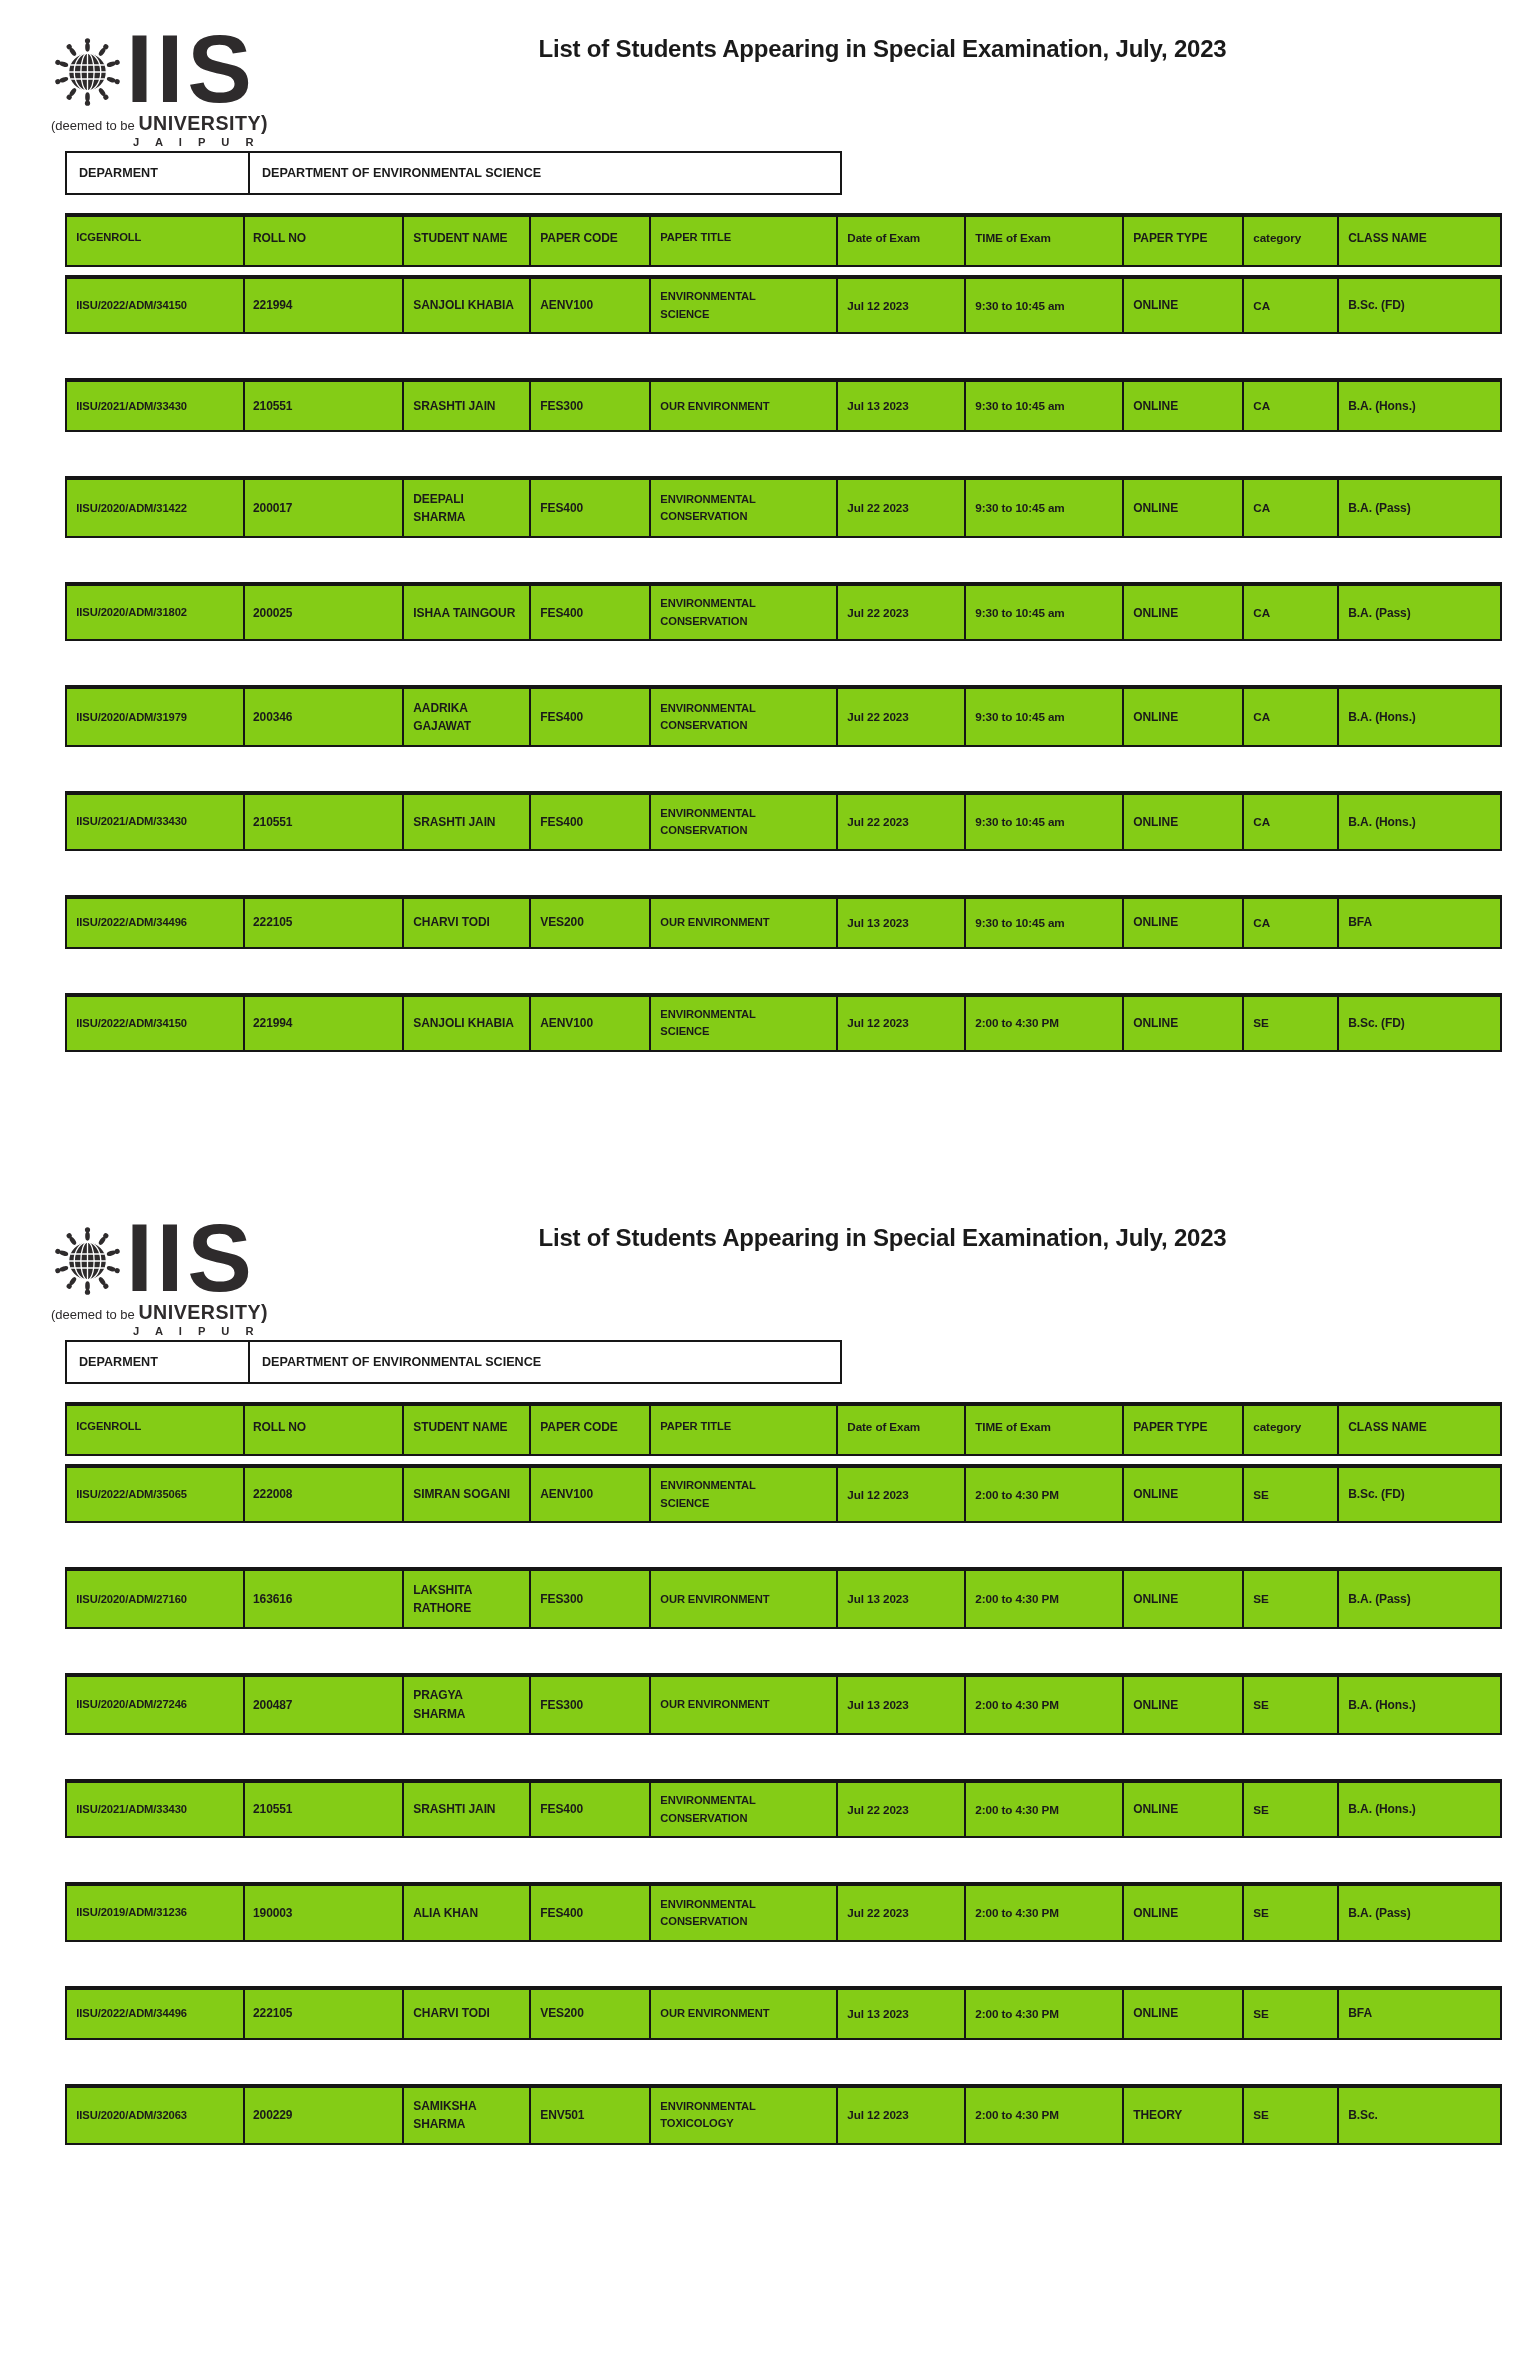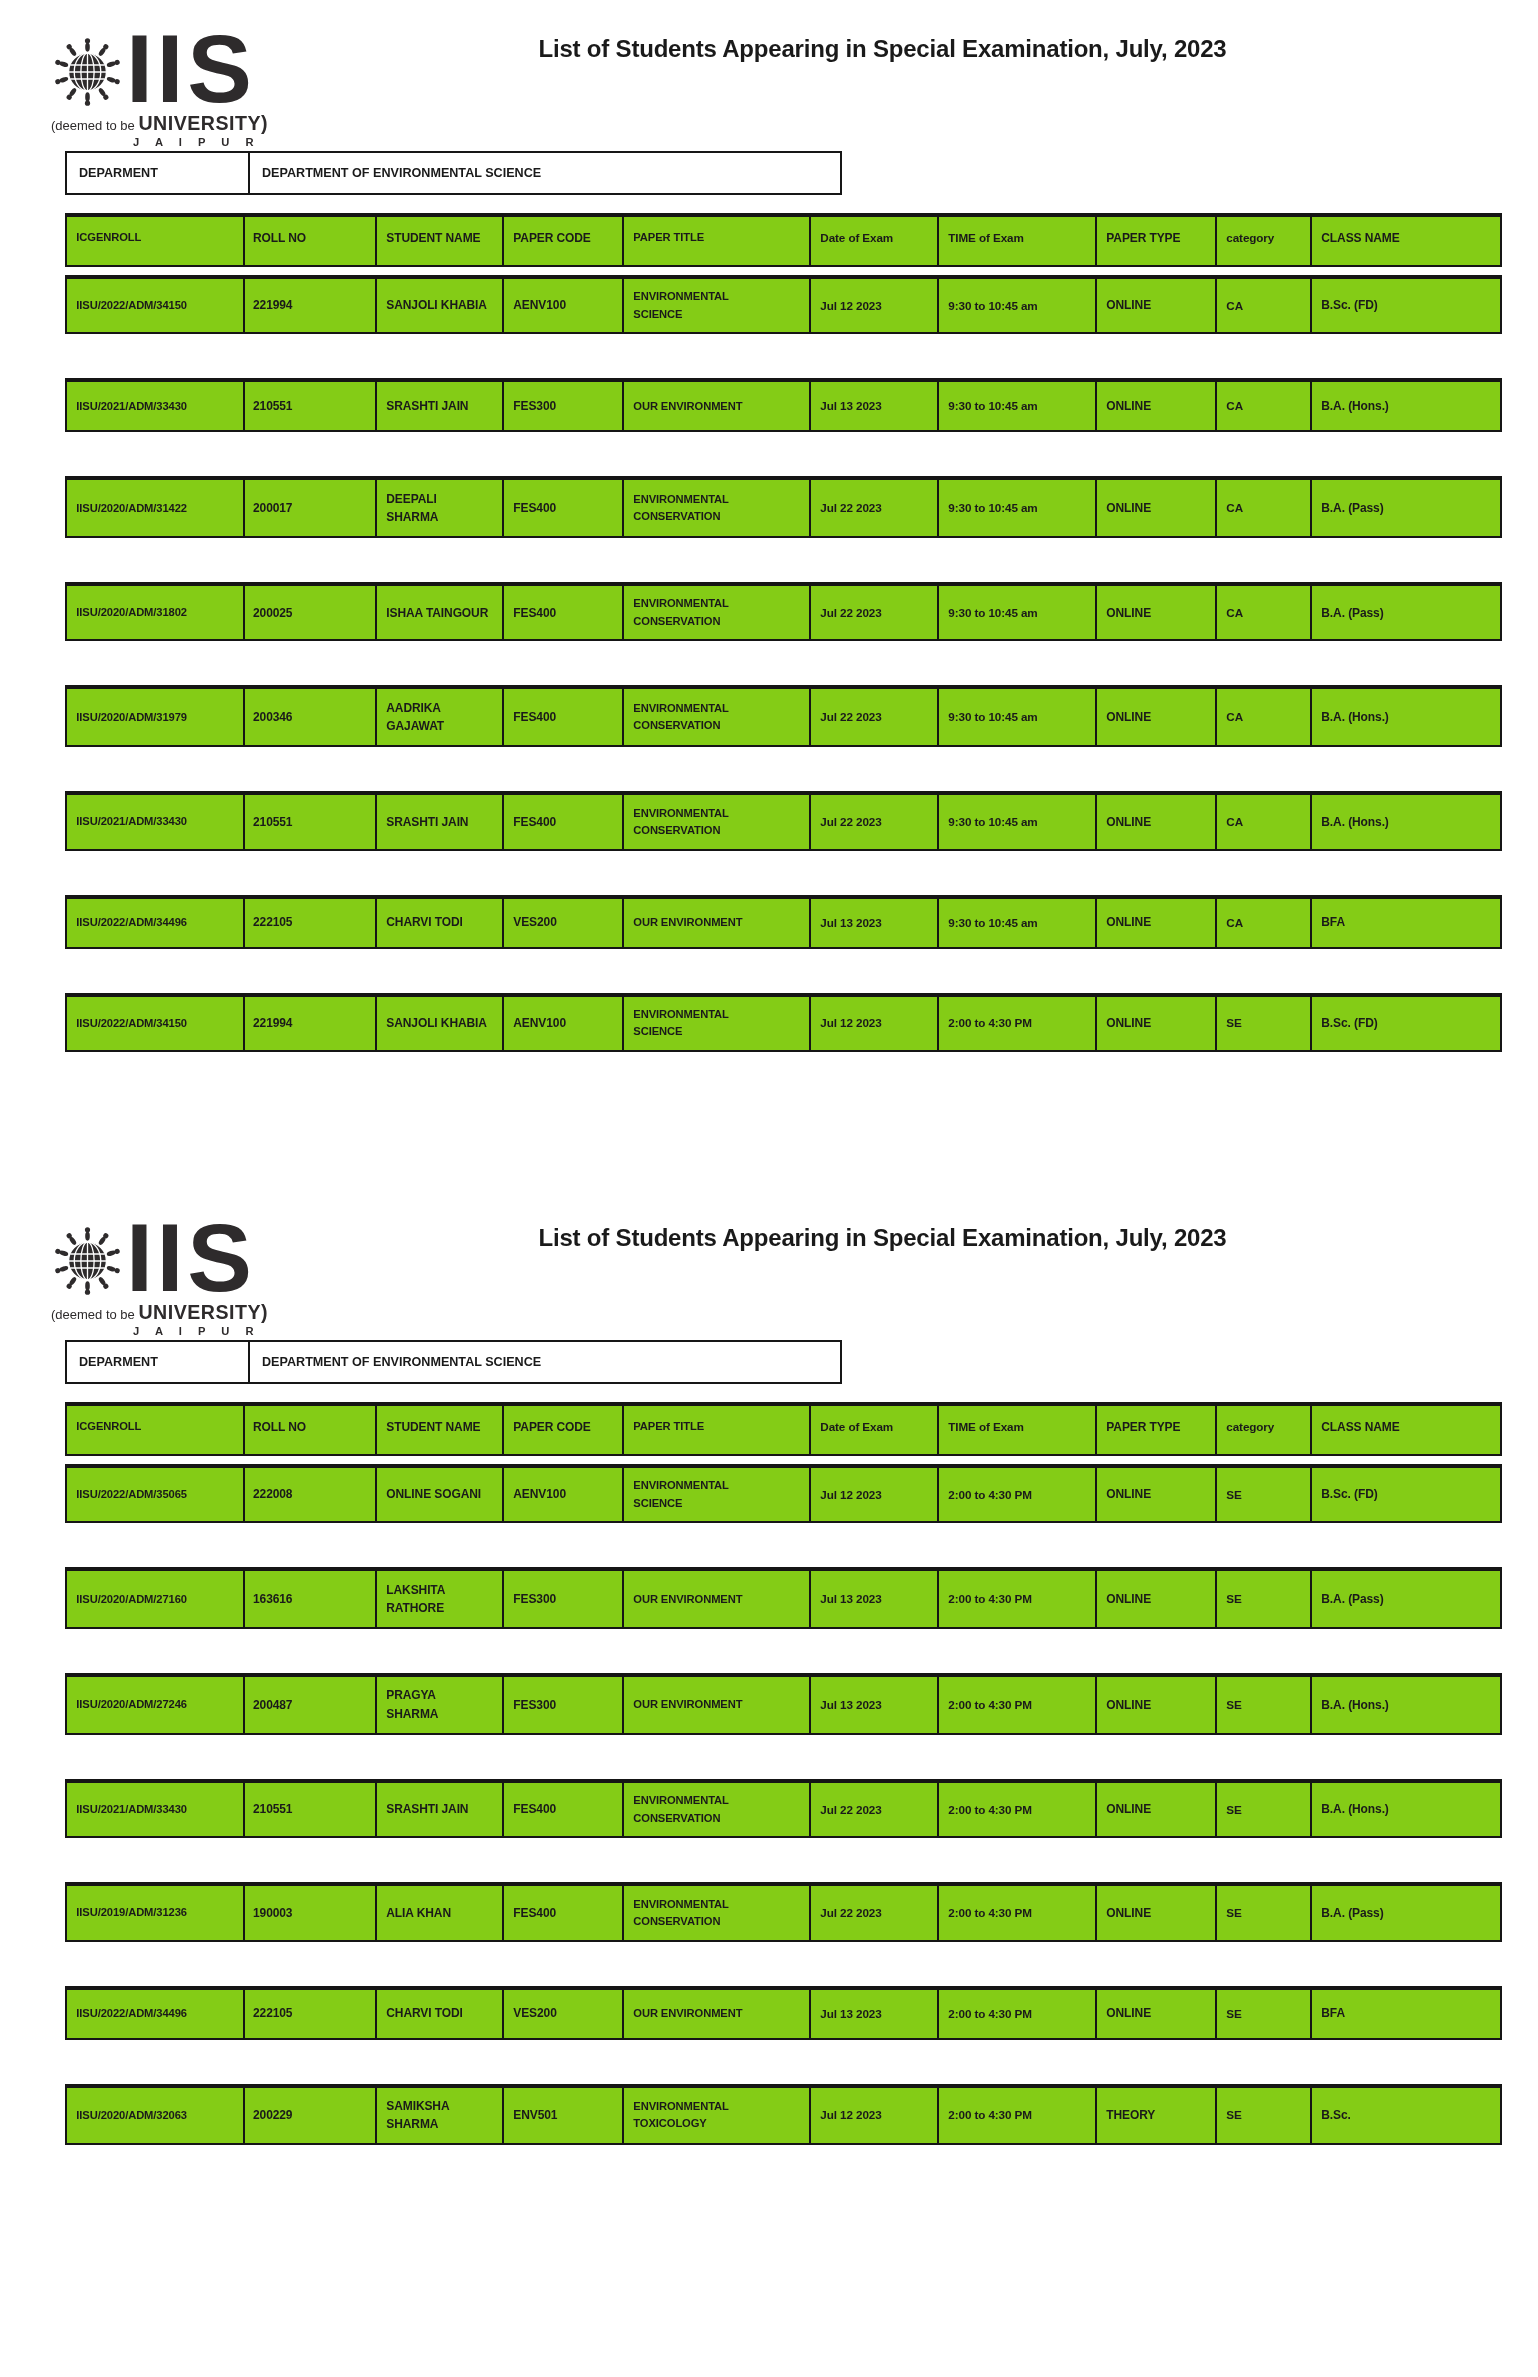--- a/index.html
+++ b/index.html
@@ -39,21 +39,21 @@
   .cell {
     box-sizing: border-box; flex-shrink: 0;
     border-right: 2.3px solid #151515;
     padding: 9.3px 9.3px; display: flex; align-items: center;
     font-weight: 700; font-size: 12px; line-height: 1.55;
     white-space: pre-line; letter-spacing: -0.1px; overflow: hidden;
   }
   .cell:last-child { border-right: none; }
   .th { align-items: flex-start; padding-top: 12px; }
   .c0 { width: 178px; font-size: 11.2px; }
-  .c1 { width: 132px; padding-left: 8px; }
+  .c1 { width: 159px; padding-left: 8px; }
   .c2 { width: 127px; }
   .c3 { width: 120px; }
   .c4 { width: 187px; font-size: 11.2px; }
   .c5 { width: 128px; font-size: 11.7px; }
   .c6 { width: 158px; font-size: 11.7px; }
   .c7 { width: 120px; }
   .c8 { width: 95px; font-size: 11.7px; }
   .c9 { width: auto; flex: 1; }
 </style>
 </head>
@@ -268,21 +268,21 @@
         <div class="cell c5 th">Date of Exam</div>
         <div class="cell c6 th">TIME of Exam</div>
         <div class="cell c7 th">PAPER TYPE</div>
         <div class="cell c8 th">category</div>
         <div class="cell c9 th">CLASS NAME</div>
       </div>
     <div class="rows">
         <div class="trow">
           <div class="cell c0">IISU/2022/ADM/35065</div>
           <div class="cell c1">222008</div>
-          <div class="cell c2">ONLINE SOGANI</div>
+          <div class="cell c2">SIMRAN SOGANI</div>
           <div class="cell c3">AENV100</div>
           <div class="cell c4">ENVIRONMENTAL
 SCIENCE</div>
           <div class="cell c5">Jul 12 2023</div>
           <div class="cell c6">2:00 to 4:30 PM</div>
           <div class="cell c7">ONLINE</div>
           <div class="cell c8">SE</div>
           <div class="cell c9">B.Sc. (FD)</div>
         </div>
         <div class="trow">

